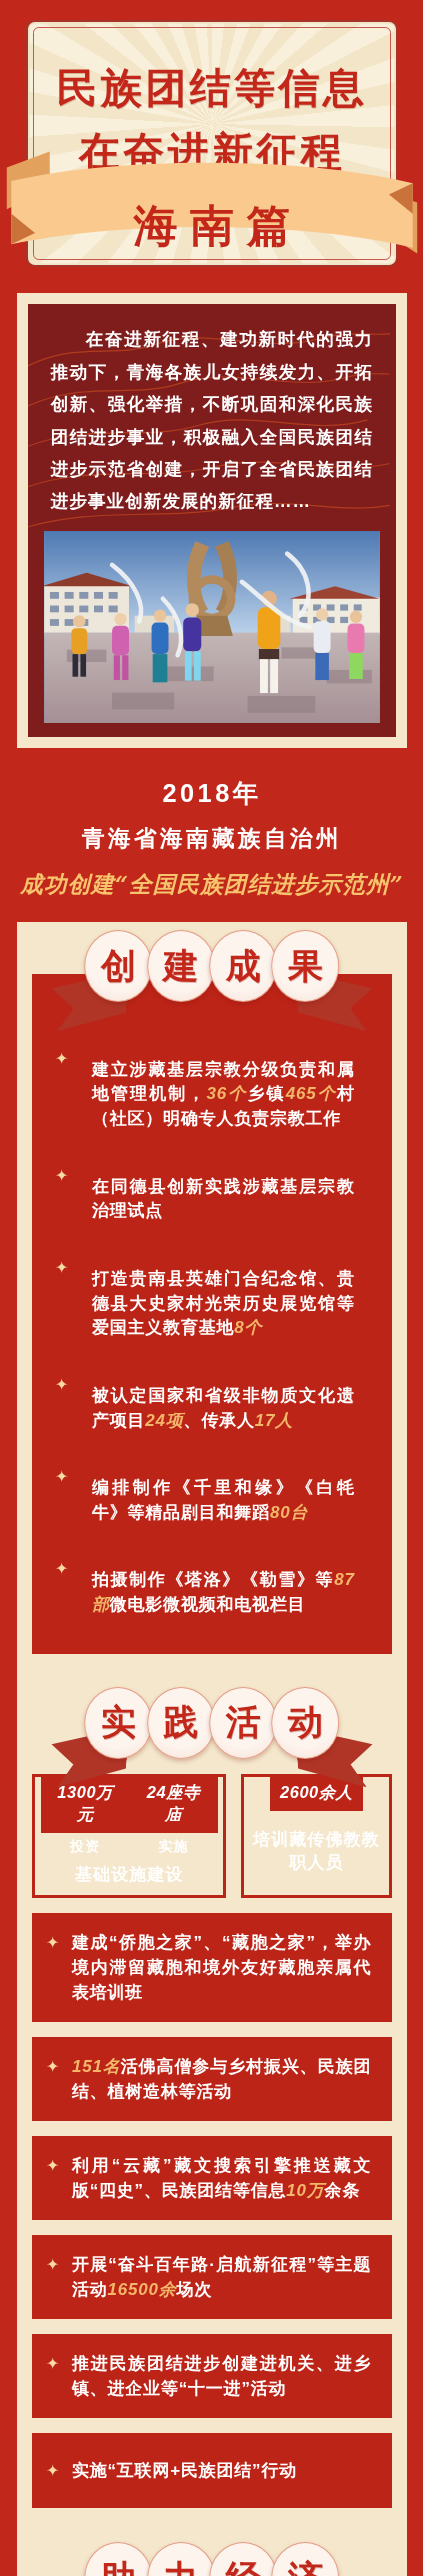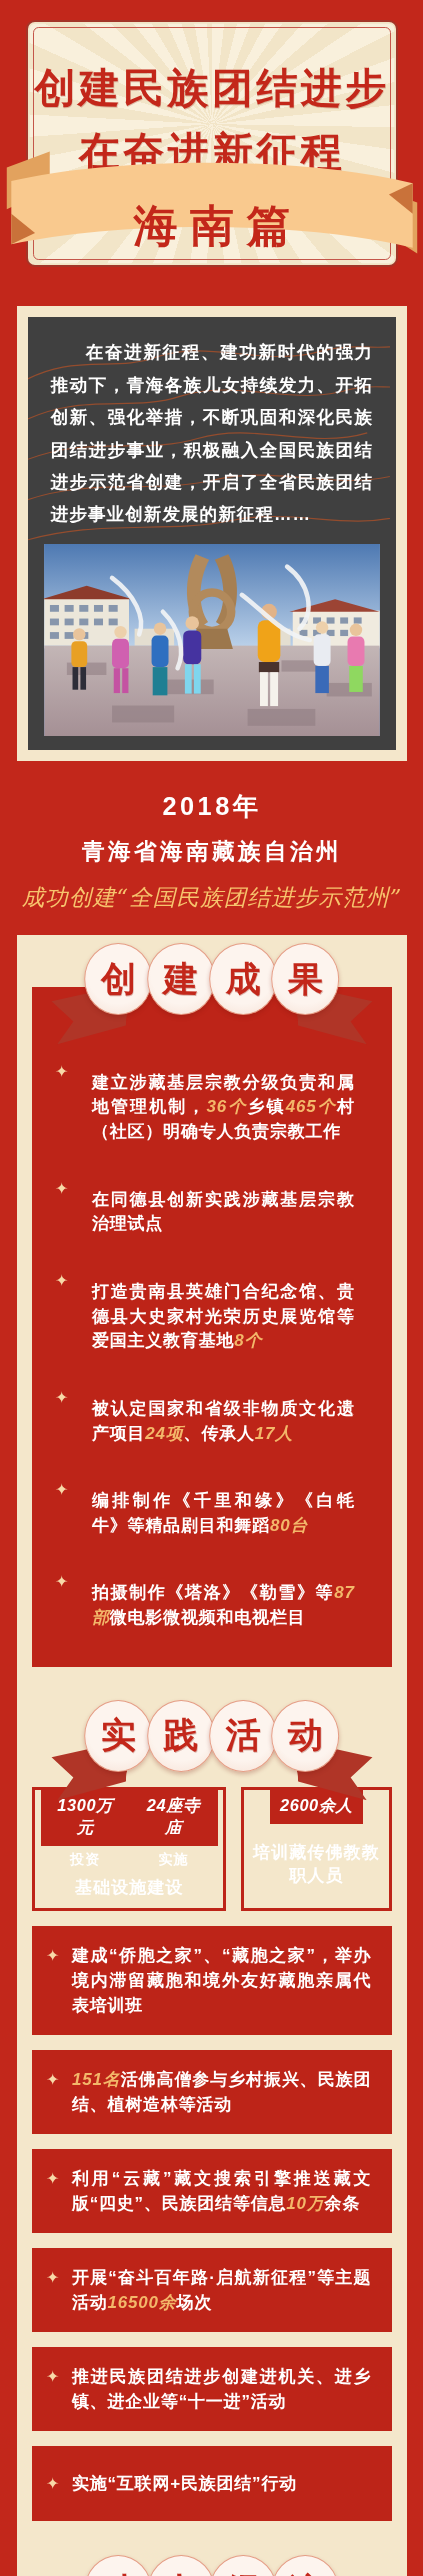--- a/index.html
+++ b/index.html
@@ -37,43 +37,43 @@
   .ribbon{position:absolute; left:0; top:148px; width:424px; height:122px;}
   .ribbon svg{display:block;}
   .ribbon-label{
     position:absolute; top:49px; left:0; right:0; text-align:center;
     font-family:"DejaVu Serif", serif; font-weight:bold;
     color:#c3271a; font-size:44px; letter-spacing:12.4px; text-indent:12.4px;
   }
 
   
   .framed{
-    margin:15px 17px 0 17px;
+    margin:2px 17px 0 17px;
     border:11.3px solid #f4e7cb;
-    background:#404040;
+    background:#7f1d1d;
     position:relative;
     padding:16px 16px 13.6px 16px;
   }
   .mountains{position:absolute; left:0; top:0; opacity:.55; pointer-events:none;}
   .intro-text{
     position:relative;
     margin:3.4px 6.8px 0 6.8px;
     color:#ffffff; font-weight:bold;
     font-size:17.5px; line-height:1.85; letter-spacing:1.1px;
     text-align:justify; text-indent:2em;
   }
   .photo{margin:13.6px auto 0 auto; width:336px; height:192px; background:#6f8db8;}
   .photo svg{display:block;}
 
   
   .announce{text-align:center; padding:29px 0 22.6px 0;}
   .announce .a1{color:#fff; font-weight:bold; font-size:25.4px; letter-spacing:3.4px;}
   .announce .a2{color:#fff; font-weight:bold; font-size:22.6px; letter-spacing:3.4px; margin-top:12px;}
   .announce .a3{
-    color:#f7c46d; font-weight:normal; font-style:italic;
+    color:#f7c46d; font-weight:bold; font-style:italic;
     font-family:"DejaVu Serif", serif;
     font-size:22.6px; letter-spacing:1.1px; margin-top:14.7px;
   }
 
   
   .cream-card{
     margin:0 17px 17px 17px;
     background:#f4e7cb;
     padding:5.7px 15.3px 27px 15.3px;
   }
@@ -170,21 +170,21 @@
   }
 </style>
 </head>
 <body>
 
 <div class="page">
 
   <div class="header">
     <div class="title-card">
       <div class="title-lines">
-        <div class="title-line">创建民族团结进步</div>
+        <div class="title-line">民族团结等信息</div>
         <div class="title-line">在奋进新征程</div>
       </div>
     </div>
     <div class="ribbon">
       <svg width="424" height="122" viewBox="0 0 750 215">
         <polygon points="12,34 88,6 88,74 46,92 12,108" fill="#e2a25e"></polygon>
         <polygon points="738,96 664,70 664,150 706,166 738,186" fill="#e2a25e"></polygon>
         <path d="M20,58 C200,16 520,12 730,62 L730,176 C520,126 200,130 20,170 Z" fill="#f9c98e"></path>
         <polygon points="20,170 62,150 20,116" fill="#c9723a"></polygon>
         <polygon points="730,62 688,82 730,116" fill="#c9723a"></polygon>

